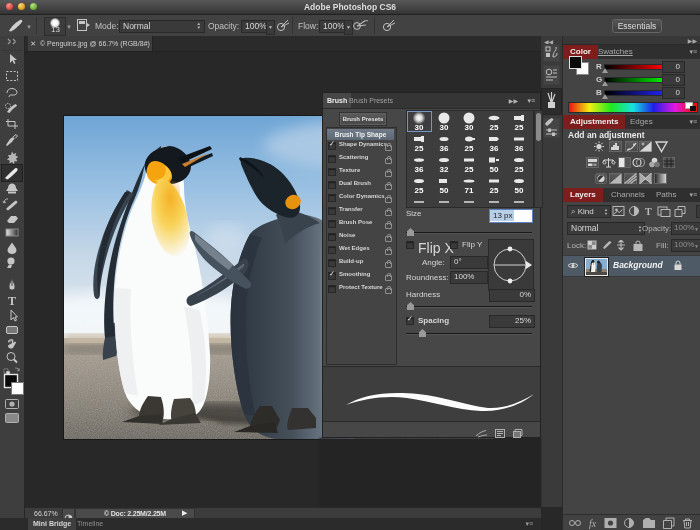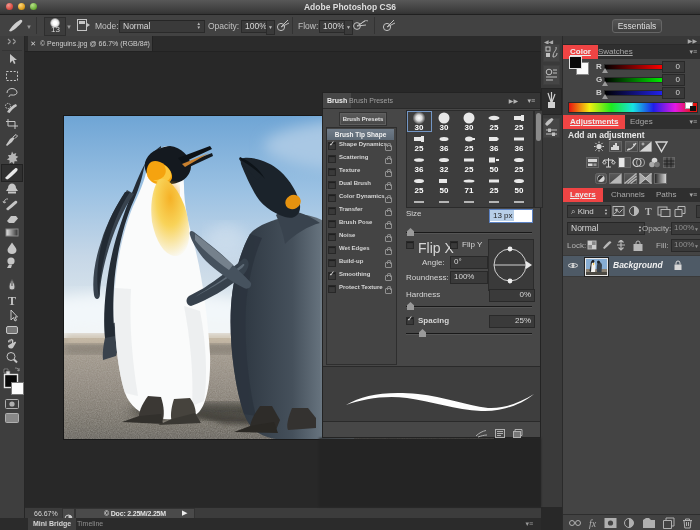--- a/index.html
+++ b/index.html
@@ -29,21 +29,21 @@
   
   #pasteboard{left:25px;top:52px;width:516px;height:455px;background:#282828;}
   
   #statusbar{left:25px;top:507px;width:516px;height:11px;background:#3c3c3c;border-top:1px solid #2a2a2a;}
   #mbbar{left:0px;top:518px;width:541px;height:12px;background:#2b2b2b;}
   
   #iconstrip{left:541px;top:36px;width:21px;height:471px;background:#3a3a3a;}
   #dock{left:562px;top:36px;width:138px;height:494px;background:#424242;border-left:1px solid #2a2a2a;}
   .tabrow{position:absolute;left:0;width:138px;height:14px;background:#2f2f2f;border-bottom:1px solid #252525;}
   .ptab{position:absolute;top:0;height:14px;line-height:14px;font-size:8px;padding:0 7px;color:#a8a8a8;white-space:nowrap;}
-  .ptab.on{background:#ef4444;color:#ededed;font-weight:bold;text-decoration:underline;}
+  .ptab.on{background:#7f1d1d;color:#ededed;font-weight:bold;}
   .panelbg{position:absolute;left:0;width:138px;background:#444444;}
   
   #bpanel{left:322px;top:92px;width:219px;height:346px;background:#474747;
      border:1px solid #232323;box-sizing:border-box;z-index:5;}
   #bpshadow{left:319px;top:438px;width:222px;height:69px;background:#242424;z-index:4;filter:blur(1px);}
   .chk{position:absolute;width:6px;height:6px;background:#3a3a3a;border:1px solid #282828;box-shadow:inset 0 1px 1px rgba(0,0,0,.5);}
   .chk.c:before{content:"✓";position:absolute;left:0px;top:-3px;font-size:7px;color:#ececec;}
   .lock{position:absolute;width:5px;height:4px;border:1px solid #909090;border-radius:1px;margin-top:2px;}
   .lock:before{content:"";position:absolute;left:0.5px;top:-3px;width:2.5px;height:2.5px;
      border:1px solid #909090;border-bottom:none;border-radius:2px 2px 0 0;}

